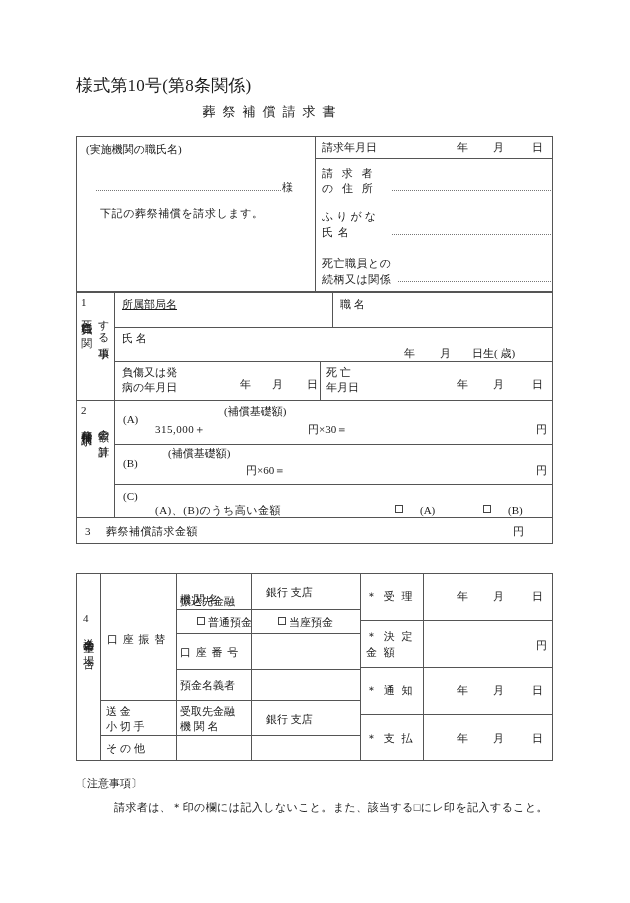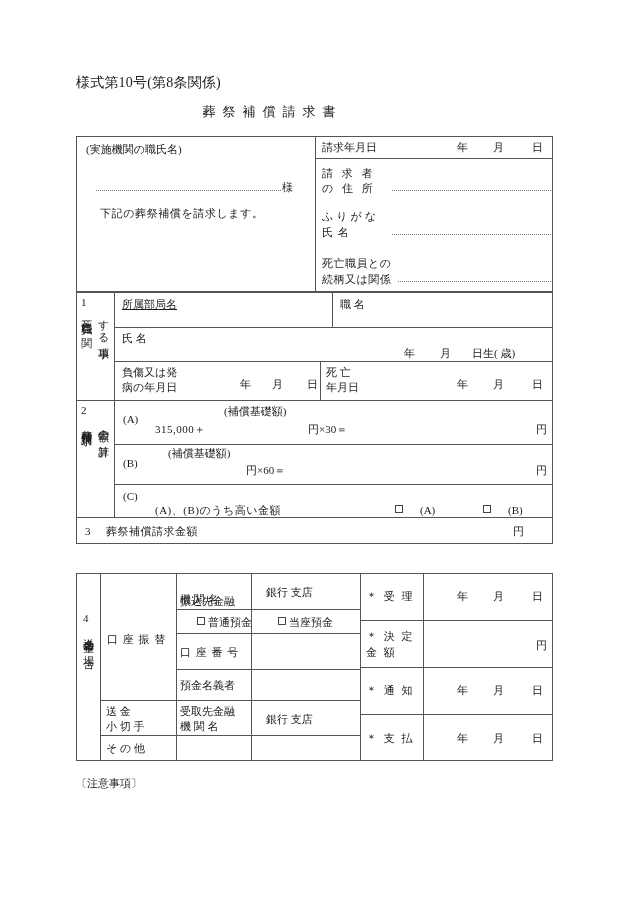--- a/index.html
+++ b/index.html
@@ -20,21 +20,21 @@
     left: 0; top: 0;
     width: 630px;
     height: 903px;
   }
 
   
   .form-no {
     position: absolute;
     left: 76px;
     top: 74px;
-    font-size: 14px;
+    font-size: 17px;
     letter-spacing: 0.2px;
     white-space: nowrap;
   }
 
   
   .doc-title {
     position: absolute;
     left: 0;
     top: 103px;
     width: 538px;
@@ -281,14 +281,15 @@
   <div class="cell" style="left:457px; top:683px;">年</div>
   <div class="cell" style="left:493px; top:683px;">月</div>
   <div class="cell" style="left:532px; top:683px;">日</div>
 
   <div class="cell" style="left:366px; top:731px; letter-spacing:2px;">＊ 支 払</div>
   <div class="cell" style="left:457px; top:731px;">年</div>
   <div class="cell" style="left:493px; top:731px;">月</div>
   <div class="cell" style="left:532px; top:731px;">日</div>
 
   <div class="notes-head">〔注意事項〕</div>
+  <div class="notes-body">請求者は、＊印の欄には記入しないこと。また、該当する□にレ印を記入すること。</div>
 
 </div>
 
 </body></html>

